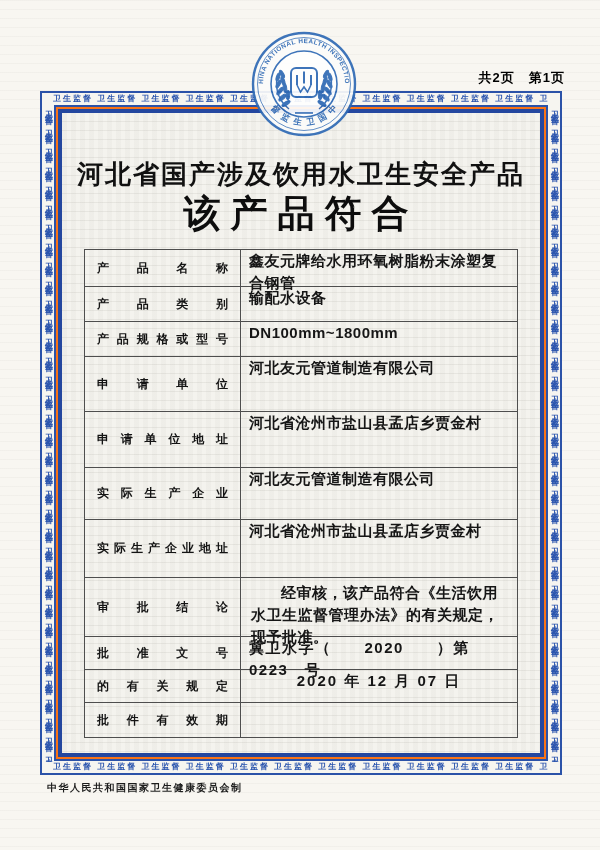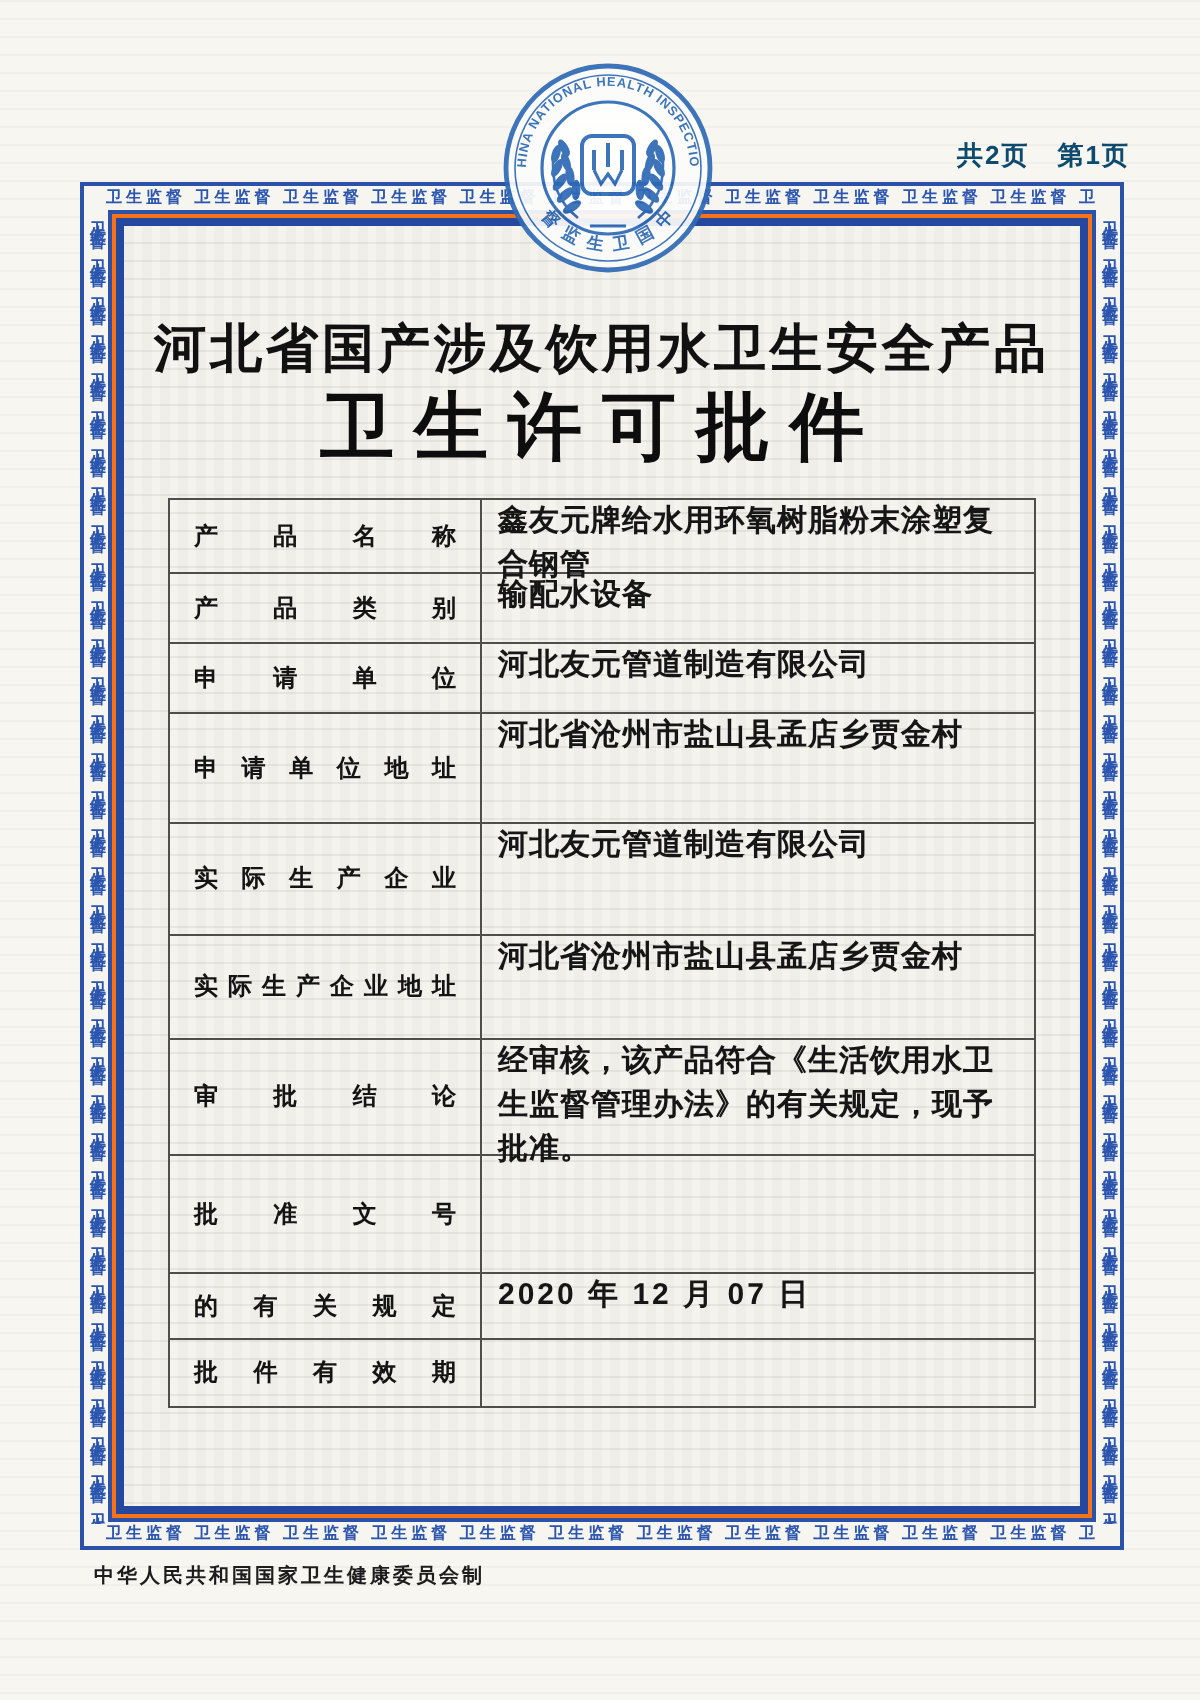--- a/index.html
+++ b/index.html
@@ -10,21 +10,21 @@
     color:#1b1b1b;
   }
   
   body::before{
     content:"";position:absolute;inset:0;pointer-events:none;
     background-image:repeating-linear-gradient(180deg, rgba(120,118,110,0.05) 0 1px, transparent 1px 9px);
   }
 
   .page-info{
     position:absolute;top:69px;right:35px;
-    font-size:13px;font-weight:bold;color:#0c4a6e;letter-spacing:1px;
+    font-size:13px;font-weight:bold;color:#000000;letter-spacing:1px;
   }
   .page-info .gap{display:inline-block;width:14px;}
 
   
   .cert-frame{
     position:absolute;left:40px;top:91px;width:522px;height:684px;
     box-sizing:border-box;border:2px solid #2b52a8;background:#f6f5f0;
   }
   .micro{position:absolute;overflow:hidden;color:#2b55ae;font-size:8px;font-weight:bold;}
   .micro-h{left:11px;right:11px;height:12px;line-height:12px;letter-spacing:2px;white-space:nowrap;}
@@ -117,41 +117,49 @@
 <div class="cert-frame">
   <div class="micro micro-h micro-top">卫生监督 卫生监督 卫生监督 卫生监督 卫生监督 卫生监督 卫生监督 卫生监督 卫生监督 卫生监督 卫生监督 卫生监督 卫生监督 卫生监督 卫生监督 卫生监督 卫生监督 卫生监督 卫生监督 卫生监督 卫生监督 卫生监督 卫生监督 卫生监督 卫生监督 卫生监督 卫生监督 卫生监督 卫生监督 卫生监督 卫生监督 卫生监督 卫生监督 卫生监督 卫生监督 卫生监督 卫生监督 卫生监督 卫生监督 卫生监督 卫生监督 卫生监督 卫生监督 卫生监督 卫生监督 卫生监督 卫生监督 卫生监督 卫生监督 卫生监督 卫生监督 卫生监督 卫生监督 卫生监督 卫生监督 卫生监督 卫生监督 卫生监督 卫生监督 卫生监督 </div>
   <div class="micro micro-h micro-bottom">卫生监督 卫生监督 卫生监督 卫生监督 卫生监督 卫生监督 卫生监督 卫生监督 卫生监督 卫生监督 卫生监督 卫生监督 卫生监督 卫生监督 卫生监督 卫生监督 卫生监督 卫生监督 卫生监督 卫生监督 卫生监督 卫生监督 卫生监督 卫生监督 卫生监督 卫生监督 卫生监督 卫生监督 卫生监督 卫生监督 卫生监督 卫生监督 卫生监督 卫生监督 卫生监督 卫生监督 卫生监督 卫生监督 卫生监督 卫生监督 卫生监督 卫生监督 卫生监督 卫生监督 卫生监督 卫生监督 卫生监督 卫生监督 卫生监督 卫生监督 卫生监督 卫生监督 卫生监督 卫生监督 卫生监督 卫生监督 卫生监督 卫生监督 卫生监督 卫生监督 </div>
   <div class="micro micro-v micro-left">卫生监督 卫生监督 卫生监督 卫生监督 卫生监督 卫生监督 卫生监督 卫生监督 卫生监督 卫生监督 卫生监督 卫生监督 卫生监督 卫生监督 卫生监督 卫生监督 卫生监督 卫生监督 卫生监督 卫生监督 卫生监督 卫生监督 卫生监督 卫生监督 卫生监督 卫生监督 卫生监督 卫生监督 卫生监督 卫生监督 卫生监督 卫生监督 卫生监督 卫生监督 卫生监督 卫生监督 卫生监督 卫生监督 卫生监督 卫生监督 卫生监督 卫生监督 卫生监督 卫生监督 卫生监督 卫生监督 卫生监督 卫生监督 卫生监督 卫生监督 卫生监督 卫生监督 卫生监督 卫生监督 卫生监督 卫生监督 卫生监督 卫生监督 卫生监督 卫生监督 </div>
   <div class="micro micro-v micro-right">卫生监督 卫生监督 卫生监督 卫生监督 卫生监督 卫生监督 卫生监督 卫生监督 卫生监督 卫生监督 卫生监督 卫生监督 卫生监督 卫生监督 卫生监督 卫生监督 卫生监督 卫生监督 卫生监督 卫生监督 卫生监督 卫生监督 卫生监督 卫生监督 卫生监督 卫生监督 卫生监督 卫生监督 卫生监督 卫生监督 卫生监督 卫生监督 卫生监督 卫生监督 卫生监督 卫生监督 卫生监督 卫生监督 卫生监督 卫生监督 卫生监督 卫生监督 卫生监督 卫生监督 卫生监督 卫生监督 卫生监督 卫生监督 卫生监督 卫生监督 卫生监督 卫生监督 卫生监督 卫生监督 卫生监督 卫生监督 卫生监督 卫生监督 卫生监督 卫生监督 </div>
 
   <div class="frame-mid">
     <div class="content">
 
       <div class="title1">河北省国产涉及饮用水卫生安全产品</div>
-      <div class="title2">卫生许可批件</div>
+      <div class="title2">该产品符合</div>
 
       <div class="cert-table" id="cert-table">
           <div class="trow">
             <div class="tlabel">
               <span>产品名称</span>
             </div>
             <div class="tvalue">
               <span>鑫友元牌给水用环氧树脂粉末涂塑复合钢管</span>
             </div>
           </div>
           <div class="trow">
             <div class="tlabel">
               <span>产品类别</span>
             </div>
             <div class="tvalue">
               <span>输配水设备</span>
             </div>
           </div>
           <div class="trow">
             <div class="tlabel">
+              <span>产品规格或型号</span>
+            </div>
+            <div class="tvalue">
+              <span>DN100mm~1800mm</span>
+            </div>
+          </div>
+          <div class="trow">
+            <div class="tlabel">
               <span>申请单位</span>
             </div>
             <div class="tvalue">
               <span>河北友元管道制造有限公司</span>
             </div>
           </div>
           <div class="trow">
             <div class="tlabel">
               <span>申请单位地址</span>
             </div>
@@ -179,20 +187,23 @@
             <div class="tlabel">
               <span>审批结论</span>
             </div>
             <div class="tvalue">
               <span>经审核，该产品符合《生活饮用水卫生监督管理办法》的有关规定，现予批准。</span>
             </div>
           </div>
           <div class="trow">
             <div class="tlabel">
               <span>批准文号</span>
+            </div>
+            <div class="tvalue">
+              <span>冀卫水字（　　2020　　）第　0223　号</span>
             </div>
           </div>
           <div class="trow">
             <div class="tlabel">
               <span>的有关规定</span>
             </div>
             <div class="tvalue">
               <span>2020 年 12 月 07 日</span>
             </div>
           </div>

